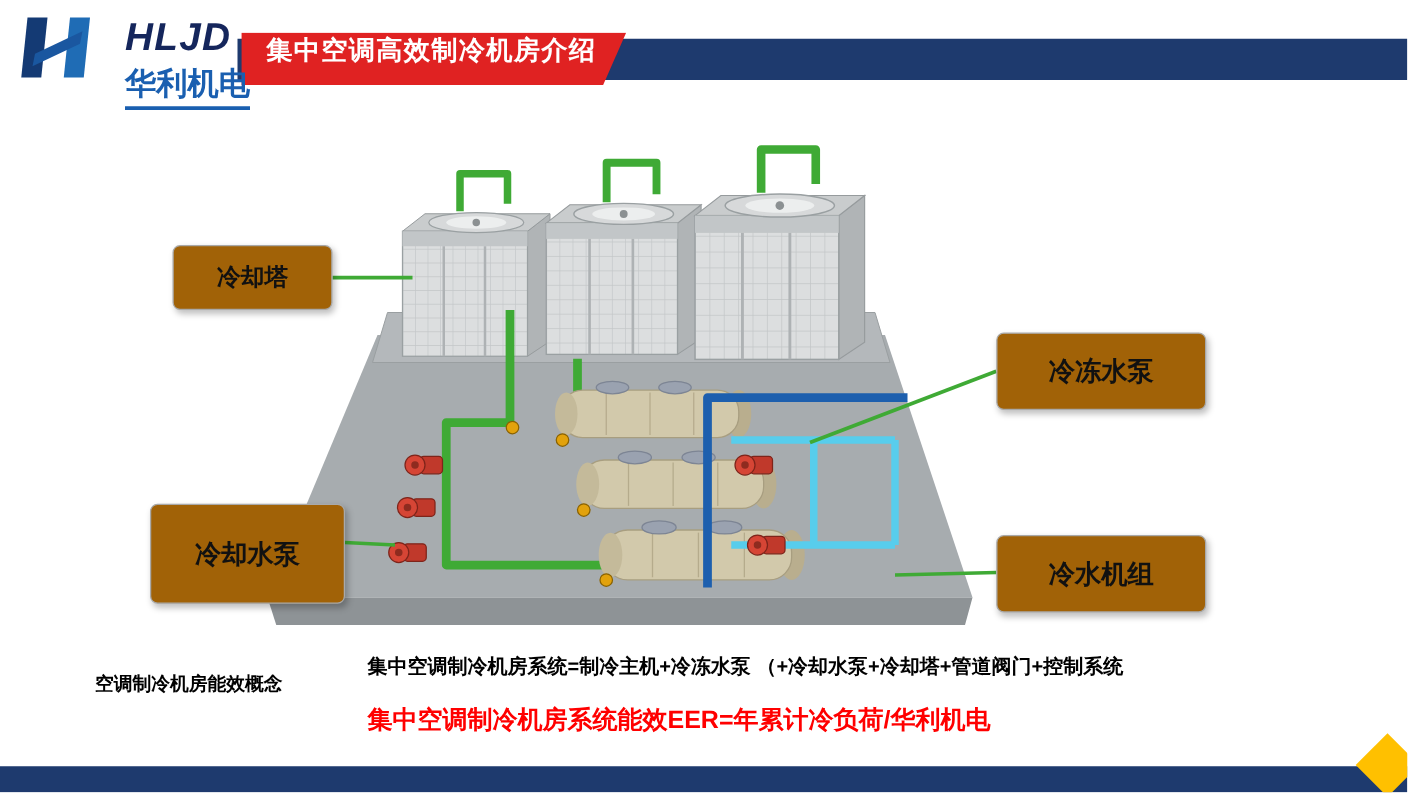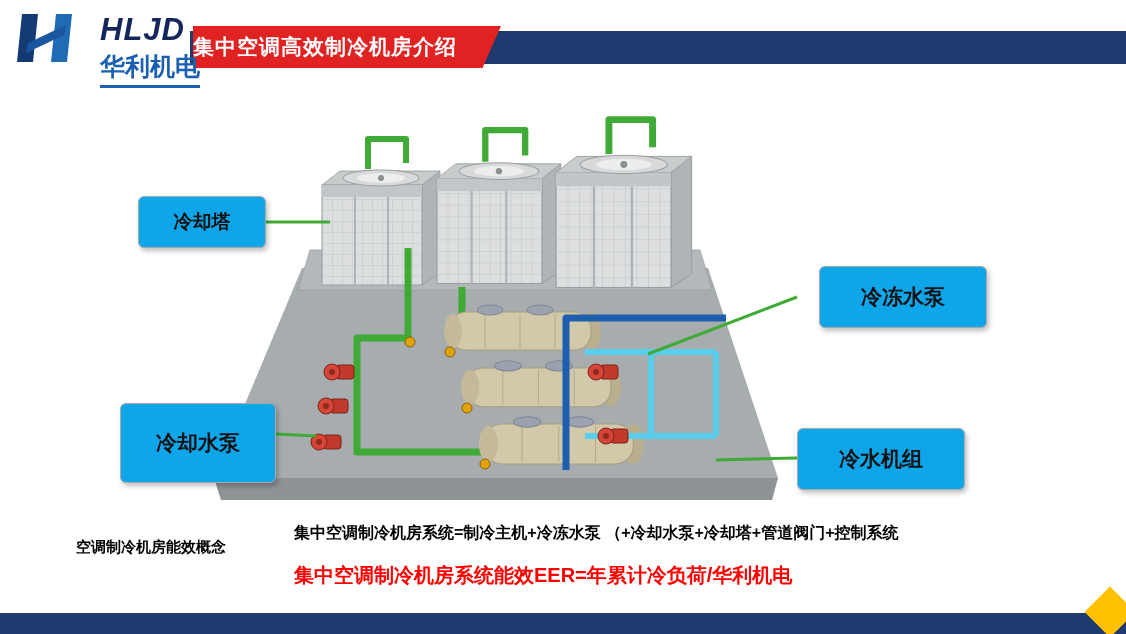--- a/index.html
+++ b/index.html
@@ -4,42 +4,42 @@
 <style>
   * { margin:0; padding:0; box-sizing:border-box; }
   html,body { width:1126px; height:634px; }
   body { font-family:"Liberation Sans", sans-serif; }
   .slide { position:relative; width:1126px; height:634px; background:#ffffff; overflow:hidden; }
 
   
   .header-bar { position:absolute; left:190px; top:31px; width:936px; height:33px; background:#1e3a6e; }
   .title-ribbon { position:absolute; left:193px; top:26px; width:308px; height:42px; background:#e02222;
                   clip-path:polygon(0 0,100% 0,94% 100%,0 100%);
-                  display:flex; align-items:center; z-index:3; }
+                  display:flex; padding-left:20px; z-index:3; }
   .title-ribbon span { color:#ffffff; font-size:21px; font-weight:bold; letter-spacing:1px; }
 
   .logo { position:absolute; left:16px; top:8px; width:210px; height:78px; z-index:4; }
   .logo-icon { position:absolute; left:0; top:2px; }
   .logo-main { position:absolute; left:84px; top:4px; font-size:31px; font-weight:bold; font-style:italic; color:#15265c; letter-spacing:1px; }
   .logo-sub  { position:absolute; left:84px; top:42px; font-size:25px; font-weight:bold; color:#1a5fb0;
                border-bottom:3px solid #1a5fb0; padding-bottom:2px; display:inline-block; }
 
   
   .plant-svg { position:absolute; left:0; top:0; width:1126px; height:634px; z-index:1; }
   .pg  { stroke:#3faa35; stroke-width:6; fill:none; stroke-linejoin:round; }
   .pg2 { stroke:#3faa35; stroke-width:7; fill:none; stroke-linejoin:round; }
   .pb  { stroke:#1d5fae; stroke-width:7; fill:none; stroke-linejoin:round; }
   .pc  { stroke:#58cdec; stroke-width:6; fill:none; stroke-linejoin:round; }
   .cl  { stroke:#3faa35; stroke-width:3; }
 
-  .callout { position:absolute; background:#0ea5e9; border:1px solid #a9a9a9; border-radius:6px;
+  .callout { position:absolute; background:#a16207; border:1px solid #a9a9a9; border-radius:6px;
              display:flex; align-items:center; justify-content:center; font-weight:bold; color:#111111;
              box-shadow:2px 3px 5px rgba(0,0,0,0.25); z-index:2; }
   #co-tower    { left:138px; top:196px; width:128px; height:52px; font-size:19px; }
-  #co-cwpump   { left:819px; top:266px; width:168px; height:62px; font-size:21px; }
+  #co-cwpump   { left:797px; top:266px; width:168px; height:62px; font-size:21px; }
   #co-coolpump { left:120px; top:403px; width:156px; height:80px; font-size:21px; }
   #co-chiller  { left:797px; top:428px; width:168px; height:62px; font-size:21px; }
 
   
   .concept-heading { position:absolute; left:28px; top:538px; font-size:15px; font-weight:bold; color:#000000; z-index:2;margin-left:48px; }
   .formula1 { position:absolute; left:294px; top:523px; font-size:16px; font-weight:bold; color:#000000; white-space:nowrap; z-index:2; }
   .formula2 { position:absolute; left:294px; top:562px; font-size:20px; font-weight:bold; color:#ff0000; white-space:nowrap; z-index:2; }
 
   
   .footer-bar { position:absolute; left:0; top:613px; width:1126px; height:21px; background:#1e3a6e; z-index:2; }

